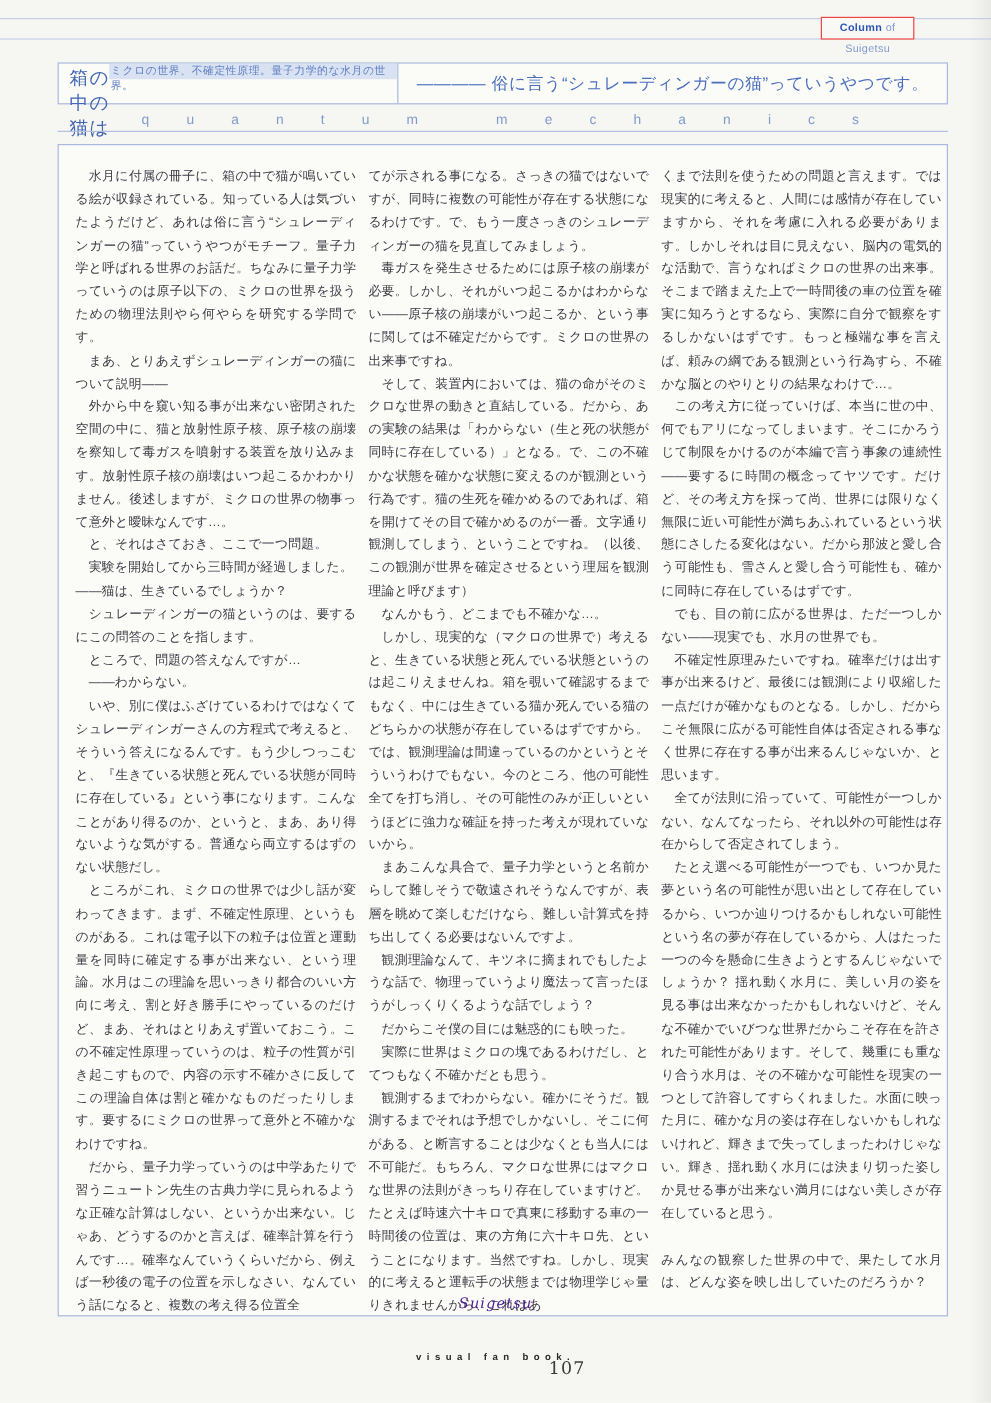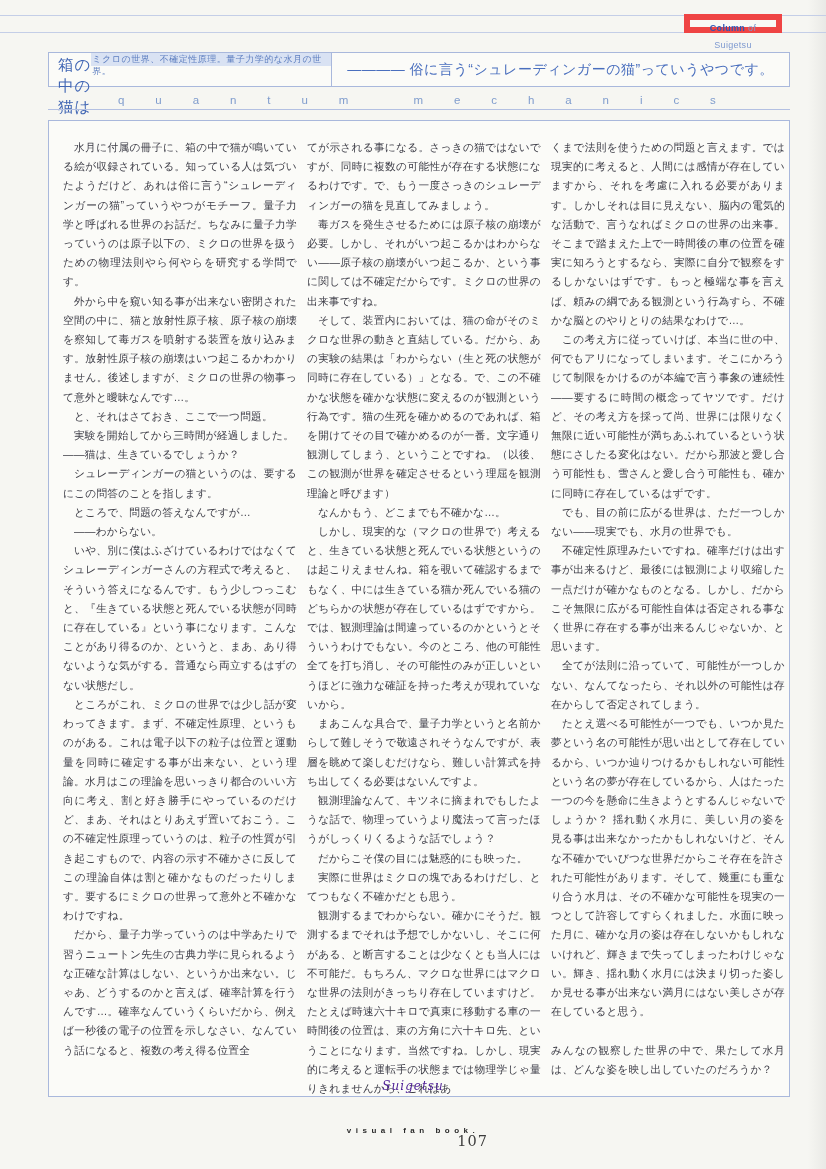--- a/index.html
+++ b/index.html
@@ -11,22 +11,22 @@
     overflow:hidden;
   }
   .edge-shade {
     position:absolute; top:0; right:0; width:18px; height:1169px;
     background:linear-gradient(to right, rgba(0,0,0,0), rgba(120,120,125,0.10));
   }
   .topline { position:absolute; left:0; width:826px; height:1px; background:#c4cee7; }
   .l1 { top:15px; }
   .l2 { top:32px; }
   .column-tag {
-    position:absolute; left:684px; top:14px; width:98px; height:19px;
-    border:6px solid #ef4444; text-align:center; font-size:9px; line-height:17px;
+    position:absolute; left:684px; top:14px; width:78px; height:19px;
+    border:1px solid #ef4444; text-align:center; font-size:9px; line-height:17px;
     color:#7f9ad0; letter-spacing:.3px; background:#f8f8f5;
   }
   .column-tag .ct-bold { color:#2f55b4; font-weight:bold; margin-right:3px; }
   .header-box {
     position:absolute; left:48px; top:52px; width:742px; height:35px;
     border:1px solid #a9b8dc; display:flex; background:#fbfbf8;
   }
   .header-left { width:283px; border-right:1px solid #a9b8dc; display:flex; flex-direction:row; }
   .hb-title {
     font-size:15.5px; color:#4166b4; padding:2px 0 0 9px; letter-spacing:1px; flex:1;
@@ -106,20 +106,21 @@
     <span>a</span>
     <span>n</span>
     <span>i</span>
     <span>c</span>
     <span>s</span>
   </div>
 
 <div class="content-box">
   <div class="col">
       <p>　水月に付属の冊子に、箱の中で猫が鳴いている絵が収録されている。知っている人は気づいたようだけど、あれは俗に言う“シュレーディンガーの猫”っていうやつがモチーフ。量子力学と呼ばれる世界のお話だ。ちなみに量子力学っていうのは原子以下の、ミクロの世界を扱うための物理法則やら何やらを研究する学問です。</p>
+      <p>　まあ、とりあえずシュレーディンガーの猫について説明――</p>
       <p>　外から中を窺い知る事が出来ない密閉された空間の中に、猫と放射性原子核、原子核の崩壊を察知して毒ガスを噴射する装置を放り込みます。放射性原子核の崩壊はいつ起こるかわかりません。後述しますが、ミクロの世界の物事って意外と曖昧なんです…。</p>
       <p>　と、それはさておき、ここで一つ問題。</p>
       <p>　実験を開始してから三時間が経過しました。</p>
       <p>――猫は、生きているでしょうか？</p>
       <p>　シュレーディンガーの猫というのは、要するにこの問答のことを指します。</p>
       <p>　ところで、問題の答えなんですが…</p>
       <p>　――わからない。</p>
       <p>　いや、別に僕はふざけているわけではなくてシュレーディンガーさんの方程式で考えると、そういう答えになるんです。もう少しつっこむと、『生きている状態と死んでいる状態が同時に存在している』という事になります。こんなことがあり得るのか、というと、まあ、あり得ないような気がする。普通なら両立するはずのない状態だし。</p>
       <p>　ところがこれ、ミクロの世界では少し話が変わってきます。まず、不確定性原理、というものがある。これは電子以下の粒子は位置と運動量を同時に確定する事が出来ない、という理論。水月はこの理論を思いっきり都合のいい方向に考え、割と好き勝手にやっているのだけど、まあ、それはとりあえず置いておこう。この不確定性原理っていうのは、粒子の性質が引き起こすもので、内容の示す不確かさに反してこの理論自体は割と確かなものだったりします。要するにミクロの世界って意外と不確かなわけですね。</p>
       <p>　だから、量子力学っていうのは中学あたりで習うニュートン先生の古典力学に見られるような正確な計算はしない、というか出来ない。じゃあ、どうするのかと言えば、確率計算を行うんです…。確率なんていうくらいだから、例えば一秒後の電子の位置を示しなさい、なんていう話になると、複数の考え得る位置全</p>

